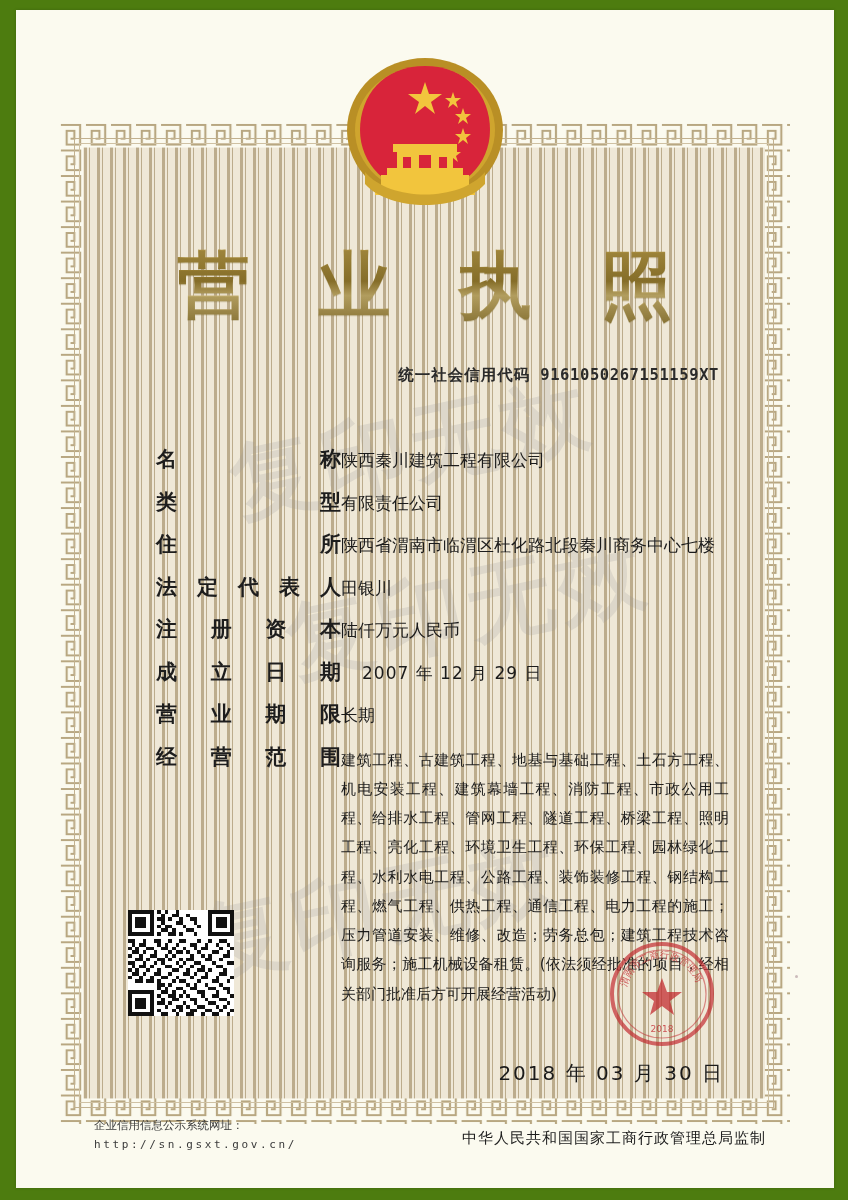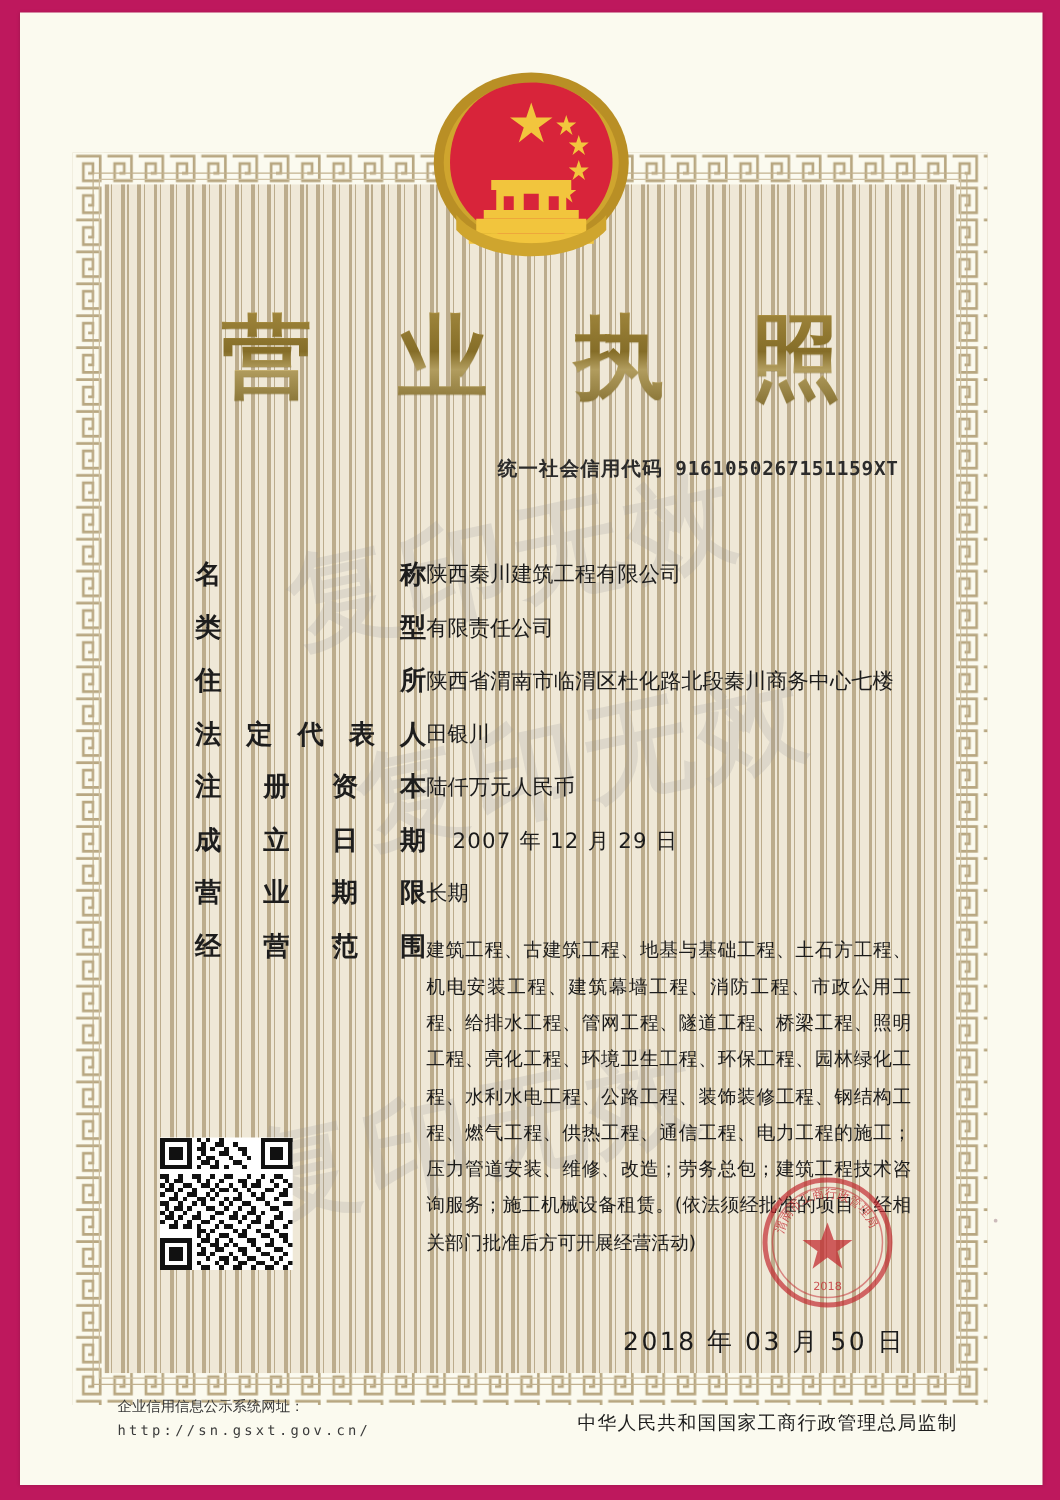--- a/index.html
+++ b/index.html
@@ -5,21 +5,21 @@
   html,body{margin:0;padding:0;}
   body{
     width:848px;height:1200px;
     background:#ffffff;
     font-family:"Liberation Sans",sans-serif;
     overflow:hidden;
   }
   .page{
     position:relative;
     width:848px;height:1200px;
-    background:#be185d;
+    background:#4d7c0f;
   }
   
   .paper{
     position:absolute;
     left:16px;top:10px;right:14px;bottom:12px;
     background:#fbfaef;
     box-shadow:0 0 3px rgba(0,0,0,.18);
   }
   .frame-band{
     position:absolute;
@@ -562,21 +562,21 @@
         <text x="54" y="92" font-size="9" fill="#c2272d" text-anchor="middle" font-family="DejaVu Sans, sans-serif" opacity=".9">2018</text>
       </svg>
     </div>
 
 
     <div class="issue-date">
       <span class="num">2018</span>
       <span>年</span>
       <span class="num">03</span>
       <span>月</span>
-      <span class="num">50</span>
+      <span class="num">30</span>
       <span>日</span>
     </div>
 
     <div class="footer-left">
       <span>企业信用信息公示系统网址：</span>
       <span class="url">http://sn.gsxt.gov.cn/</span>
     </div>
     <div class="footer-right">中华人民共和国国家工商行政管理总局监制</div>
 
     <div class="dot" style="right:36px;top:965px;"></div>

